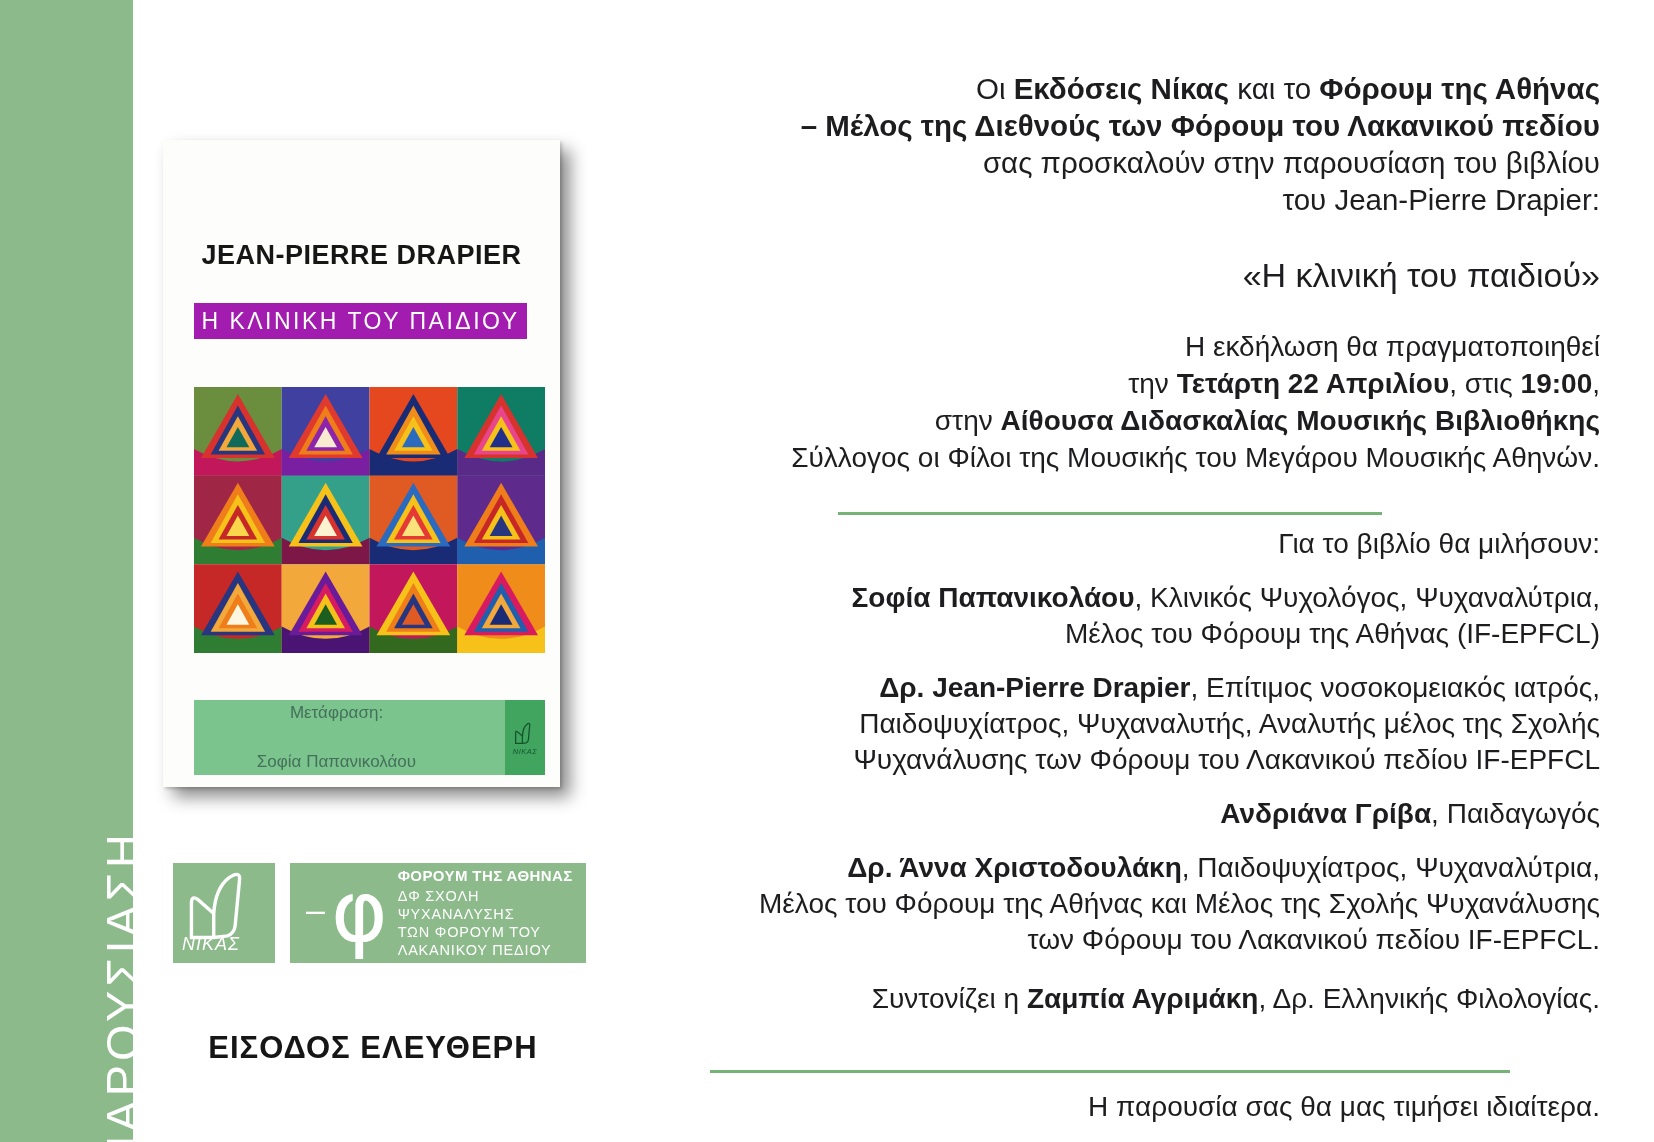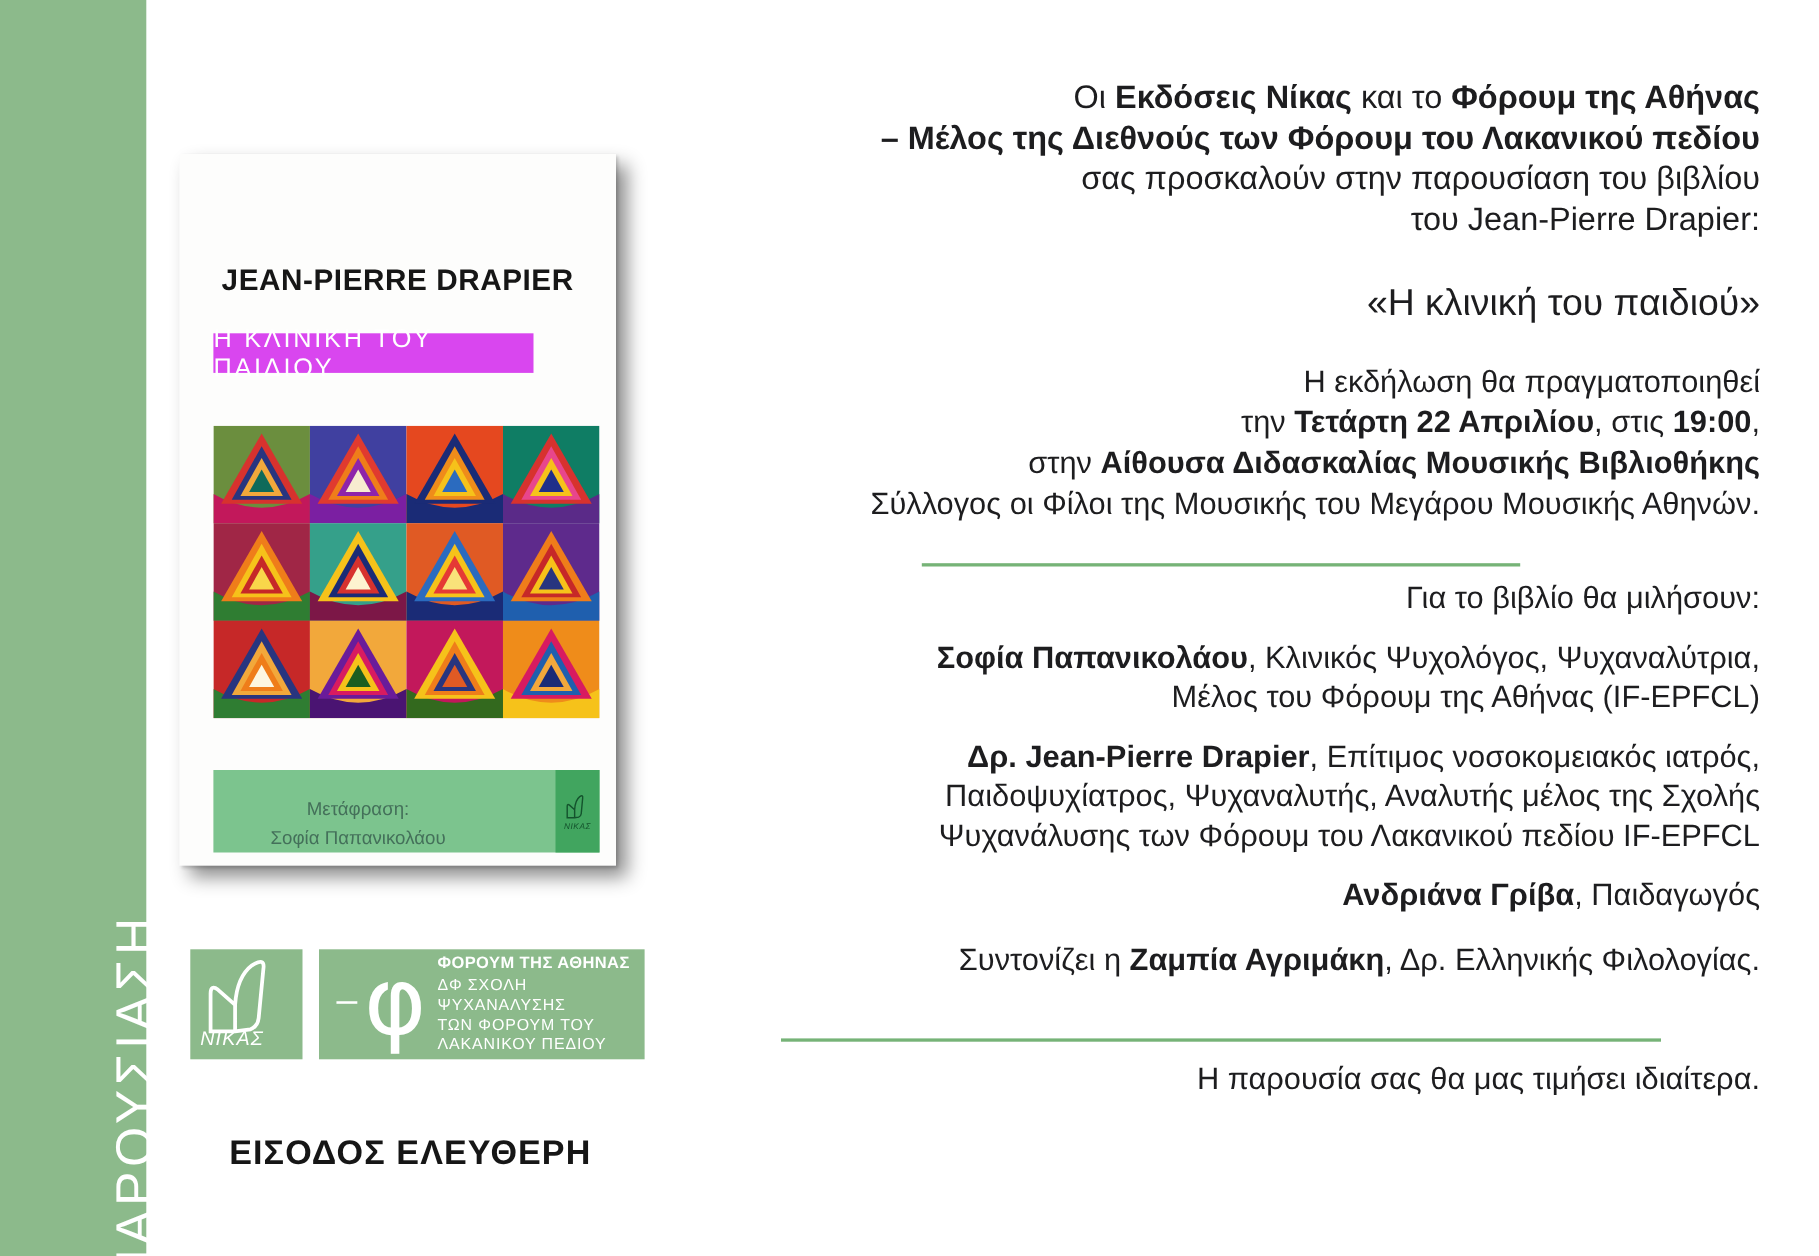--- a/index.html
+++ b/index.html
@@ -33,36 +33,36 @@
     background:#5FB878;color:#fff;
     display:flex;align-items:flex-start;justify-content:center;
     padding-top:14px;box-sizing:border-box;
     font-size:15px;letter-spacing:1.4px;
   }
   .book .author{
     position:absolute;left:0;top:100px;width:100%;
     text-align:center;font-size:27px;font-weight:700;letter-spacing:.5px;color:#161616;
   }
   .book .title-banner{
-    position:absolute;left:31px;top:163px;width:291px;height:36px;
-    background:#d946ef;color:#fff;
+    position:absolute;left:31px;top:163px;width:333px;height:36px;
+    background:#a21caf;color:#fff;
     display:flex;align-items:center;justify-content:center;
     font-size:23px;letter-spacing:2.5px;
   }
   .book .artwork{
     position:absolute;left:31px;top:247px;width:351px;height:266px;
   }
   .book .translation-banner{
     position:absolute;left:31px;top:560px;width:351px;height:75px;
     background:#7CC48E;
   }
   .book .translation-text{
     position:absolute;left:0;top:0;width:263px;height:75px;
-    display:flex;flex-direction:column;align-items:center;justify-content:flex-end;
-    color:#44705a;font-size:17px;line-height:26px;
+    display:flex;flex-direction:column;align-items:center;justify-content:space-between;
+    color:#44705a;font-size:17px;line-height:26px;padding-left:11px;
   }
   .book .pub-square{
     position:absolute;right:0;top:0;width:40px;height:75px;background:#41A55F;
     display:flex;flex-direction:column;align-items:center;justify-content:center;
   }
   .book .pub-square .mini-mark{margin-bottom:1px;}
   .book .pub-square .mini-name{
     color:#14532d;font-size:7.5px;letter-spacing:.5px;font-style:italic;
   }
   
@@ -280,19 +280,24 @@
         <div class="line"><span>Μέλος του Φόρουμ της Αθήνας (IF-EPFCL)</span></div>
       </div>
       <div class="speaker">
         <div class="line"><b>Δρ. Jean-Pierre Drapier</b><span>, Επίτιμος νοσοκομειακός ιατρός,</span></div>
         <div class="line"><span>Παιδοψυχίατρος, Ψυχαναλυτής, Αναλυτής μέλος της Σχολής</span></div>
         <div class="line"><span>Ψυχανάλυσης των Φόρουμ του Λακανικού πεδίου IF-EPFCL</span></div>
       </div>
       <div class="speaker">
         <div class="line"><b>Ανδριάνα Γρίβα</b><span>, Παιδαγωγός</span></div>
       </div>
+      <div class="speaker">
+        <div class="line"><b>Δρ. Άννα Χριστοδουλάκη</b><span>, Παιδοψυχίατρος, Ψυχαναλύτρια,</span></div>
+        <div class="line"><span>Μέλος του Φόρουμ της Αθήνας και Μέλος της Σχολής Ψυχανάλυσης</span></div>
+        <div class="line"><span>των Φόρουμ του Λακανικού πεδίου IF-EPFCL.</span></div>
+      </div>
     </div>
   <div class="moderator">
       <div class="line"><span>Συντονίζει η </span><b>Ζαμπία Αγριμάκη</b><span>, Δρ. Ελληνικής Φιλολογίας.</span></div>
     </div>
   <div class="hr hr2"></div>
   <div class="closing">Η παρουσία σας θα μας τιμήσει ιδιαίτερα.</div>
 </div>
 
 </body></html>

